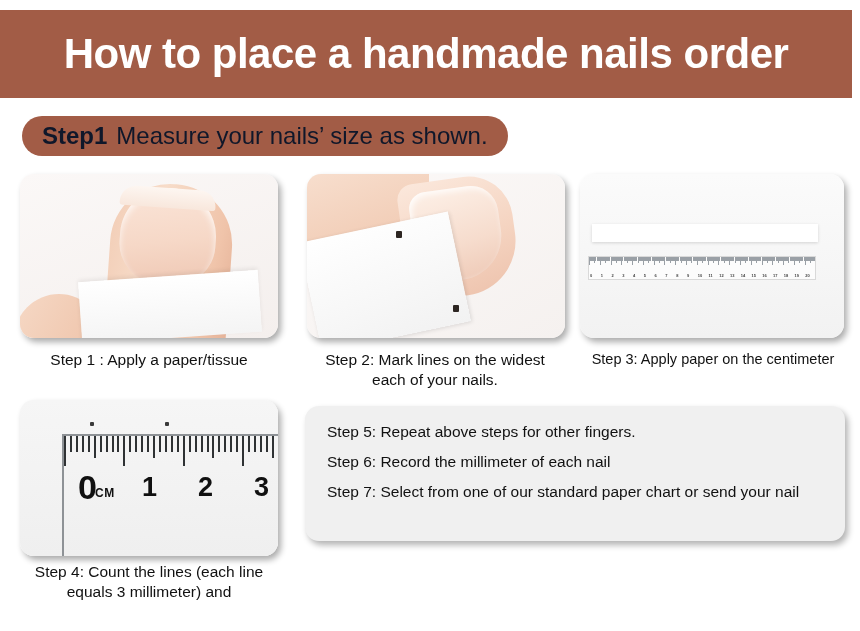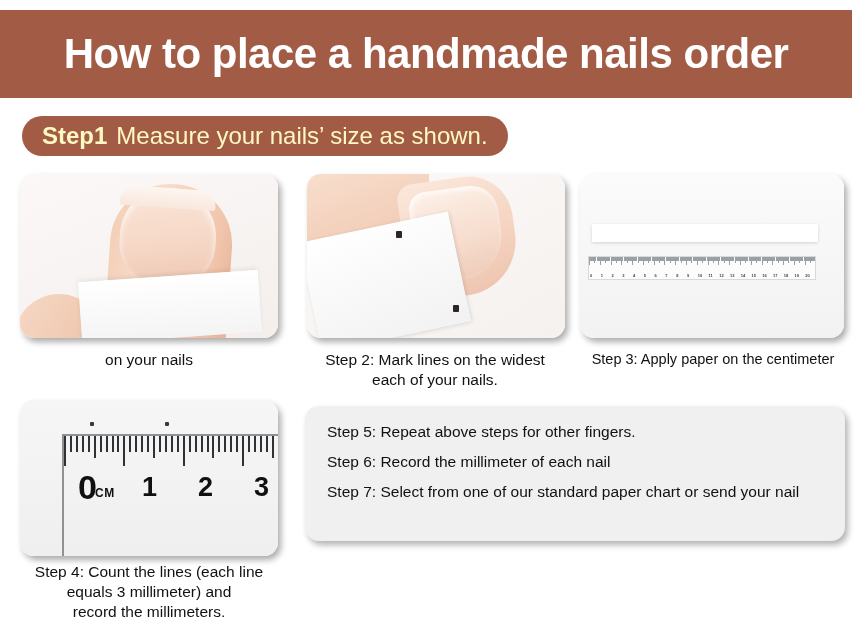--- a/index.html
+++ b/index.html
@@ -41,21 +41,21 @@
   #step1-pill {
     position: absolute;
     left: 22px;
     top: 116px;
     height: 40px;
     padding: 0 20px;
     border-radius: 22px;
     background: #a25c46;
     display: flex;
     align-items: center;
-    color: #fef9c3;
+    color: #0f172a;
     font-size: 24px;
     white-space: nowrap;
   }
   #step1-pill .bold {
     font-weight: bold;
     margin-right: 9px;
   }
 
   
   .card {
@@ -325,21 +325,21 @@
 <div id="card-1" class="card">
   <div id="photo1" class="photo">
     <div id="p1-knuckle"></div>
     <div id="p1-finger"></div>
     <div id="p1-nail"></div>
     <div id="p1-nail-tip"></div>
     <div id="p1-paper"></div>
   </div>
 </div>
 <div id="caption-1" class="caption">
-  <div>on your nails</div>
+  <div>Step 1 : Apply a paper/tissue</div>
 </div>
 
 <div id="card-2" class="card">
   <div id="photo2" class="photo">
     <div id="p2-finger-back"></div>
     <div id="p2-finger-front"></div>
     <div id="p2-nail2"></div>
     <div id="p2-paper"></div>
     <div id="p2-dots">
       <span id="p2-mark-a" class="p2-mark"></span>
@@ -648,21 +648,20 @@
     <div id="p4-zero" class="p4-num">0</div>
     <div id="p4-cm">CM</div>
     <div id="p4-one" class="p4-num">1</div>
     <div id="p4-two" class="p4-num">2</div>
     <div id="p4-three" class="p4-num">3</div>
   </div>
 </div>
 <div id="caption-4" class="caption">
   <div>Step 4: Count the lines (each line</div>
   <div>equals 3 millimeter) and</div>
-  <div>record the millimeters.</div>
 </div>
 
 <div id="steps-card">
   <div class="step-line">Step 5: Repeat above steps for other fingers.</div>
   <div class="step-line">Step 6: Record the millimeter of  each nail</div>
   <div class="step-line" id="step-7">
     <span>Step 7: Select from one of our standard paper chart or send your nail</span>
   </div>
 </div>
 

